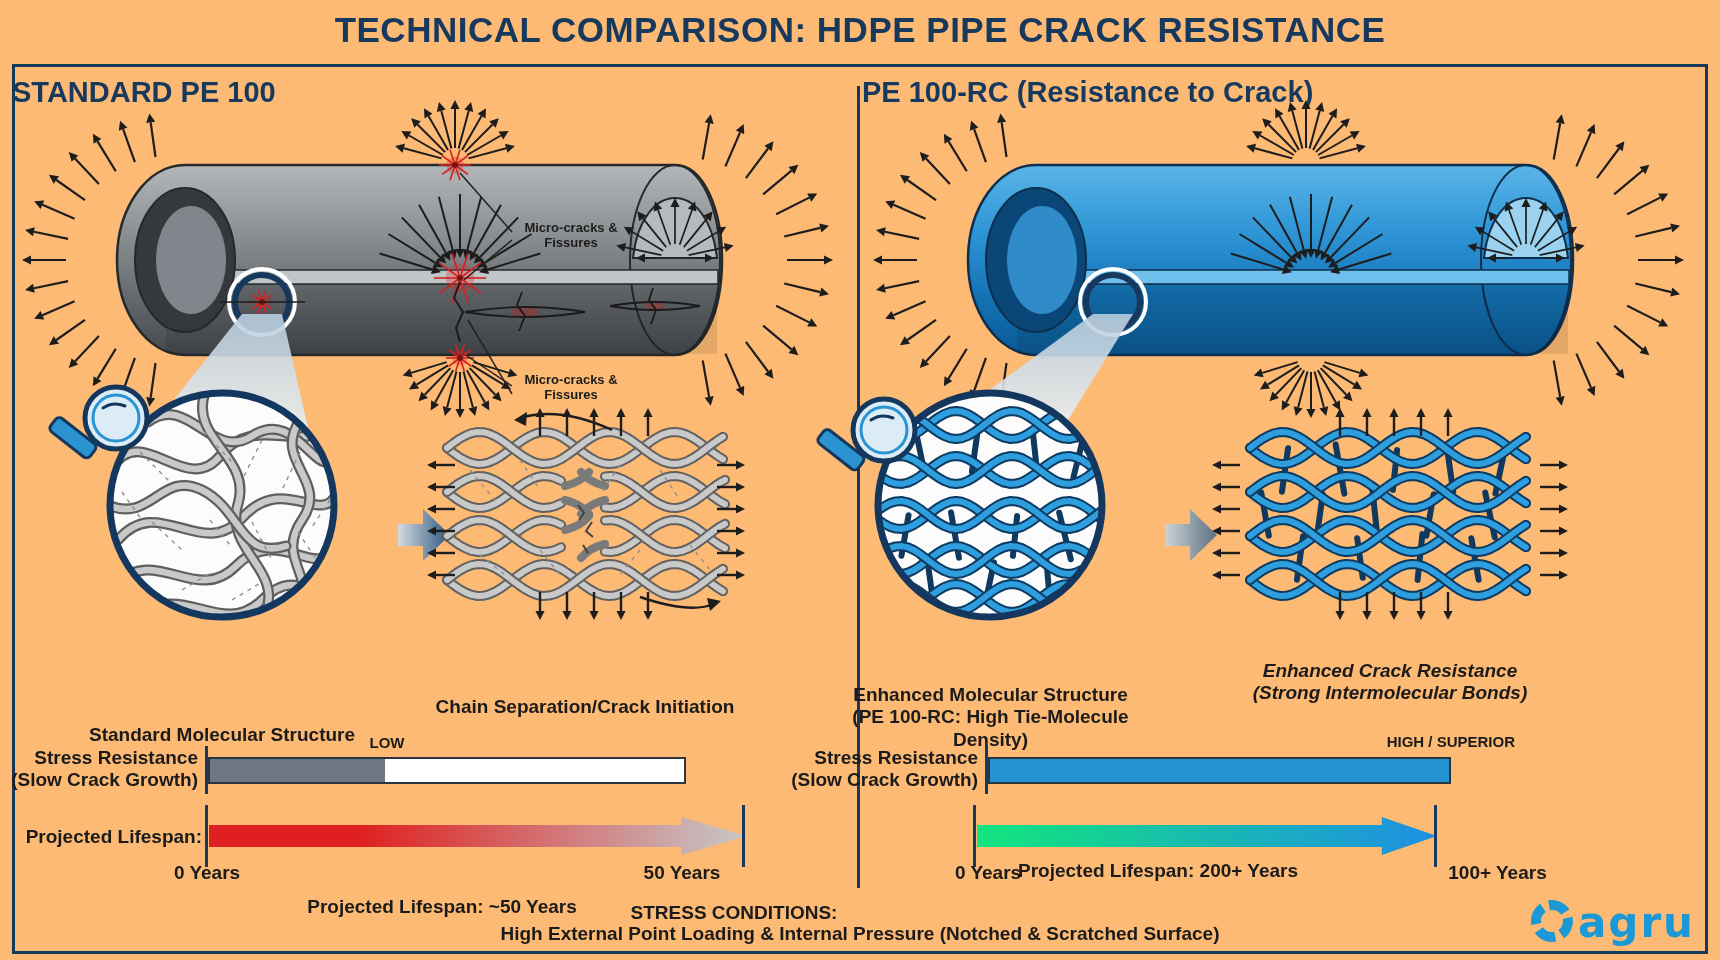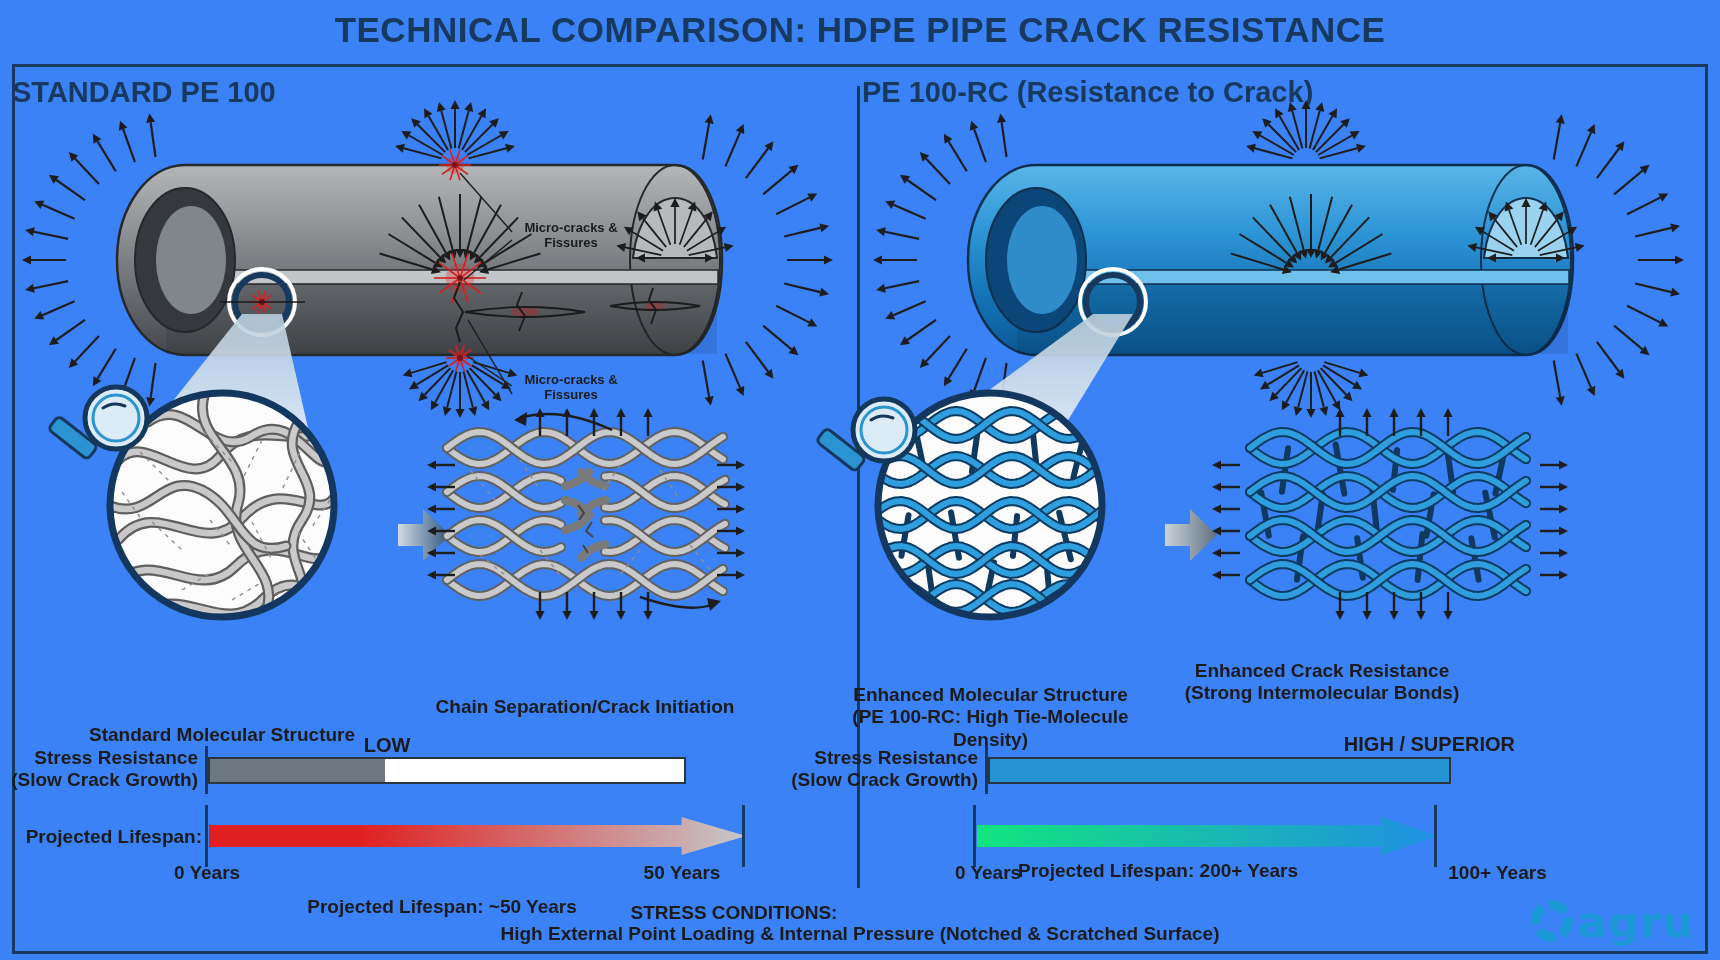--- a/index.html
+++ b/index.html
@@ -1,26 +1,26 @@
 <!DOCTYPE html>
 <html><head>
 <meta charset="utf-8">
 <style>
   html,body{margin:0;padding:0;background:#ffffff;}
-  .page{position:relative;width:1720px;height:960px;background:#3b82f6;overflow:hidden;
+  .page{position:relative;width:1720px;height:960px;background:#fdba74;overflow:hidden;
         font-family:"Liberation Sans",sans-serif;color:#1a1a1a;}
   .abs{position:absolute;}
   .title{left:0;top:10px;width:1720px;text-align:center;font-size:35px;font-weight:bold;
          color:#16395d;letter-spacing:.5px;}
   .main-box{left:12px;top:64px;width:1690px;height:884px;border:3px solid #16395d;background:transparent;}
   .divider{left:857px;top:86px;width:3px;height:802px;background:#16395d;}
   .hdr{top:76px;text-align:left;font-size:29px;font-weight:bold;color:#16395d;}
   .lbl{font-weight:bold;color:#1b1b1b;line-height:1.18;}
   .c{text-align:center;} .r{text-align:right;}
-  .f17{font-size:13px;} .f19{font-size:19px;} .f20{font-size:20px;}
+  .f17{font-size:13px;} .f19{font-size:19px;} .f20{font-size:15px;}
   .bar{height:23px;border:2px solid #2a3540;background:#ffffff;}
   .bar-fill{height:100%;width:0;}
   .tick{width:3px;background:#16395d;}
   .lifearrow{height:38px;clip-path:polygon(0 21%,88% 21%,88% 0,100% 50%,88% 100%,88% 79%,0 79%);}
   svg.gfx{left:0;top:0;width:1720px;height:960px;pointer-events:none;}
   svg.logo{left:1526px;top:894px;width:180px;height:52px;}
   .logo-text{font-family:"DejaVu Sans",sans-serif;font-weight:bold;font-size:42px;letter-spacing:2px;}
 </style>
 </head>
 <body>
@@ -698,21 +698,21 @@
 
   <div class="abs lbl f19 c" style="left:72px;top:724px;width:300px;">
     <div>Standard Molecular Structure</div>
   </div>
   <div class="abs lbl f19 c" style="left:435px;top:660px;width:300px;margin-top:36px;">Chain Separation/Crack Initiation</div>
 
   <div class="abs lbl f19 c" style="left:838px;top:684px;width:305px;">
     <div>Enhanced Molecular Structure</div>
     <div>(PE 100-RC: High Tie-Molecule Density)</div>
   </div>
-  <div class="abs lbl f19 c" style="left:1172px;top:660px;width:300px;">
+  <div class="abs lbl f19 c" style="left:1240px;top:660px;width:300px;font-style:italic;">
     <div>Enhanced Crack Resistance</div>
     <div>(Strong Intermolecular Bonds)</div>
   </div>
 
   <div class="abs lbl f20 c" style="left:327px;top:734px;width:120px;">LOW</div>
   <div class="abs lbl f19 r" style="left:10px;top:747px;width:188px;">
     <div>Stress Resistance</div>
     <div>(Slow Crack Growth)</div>
   </div>
   <div class="abs tick" style="left:205px;top:746px;height:48px;"></div>

